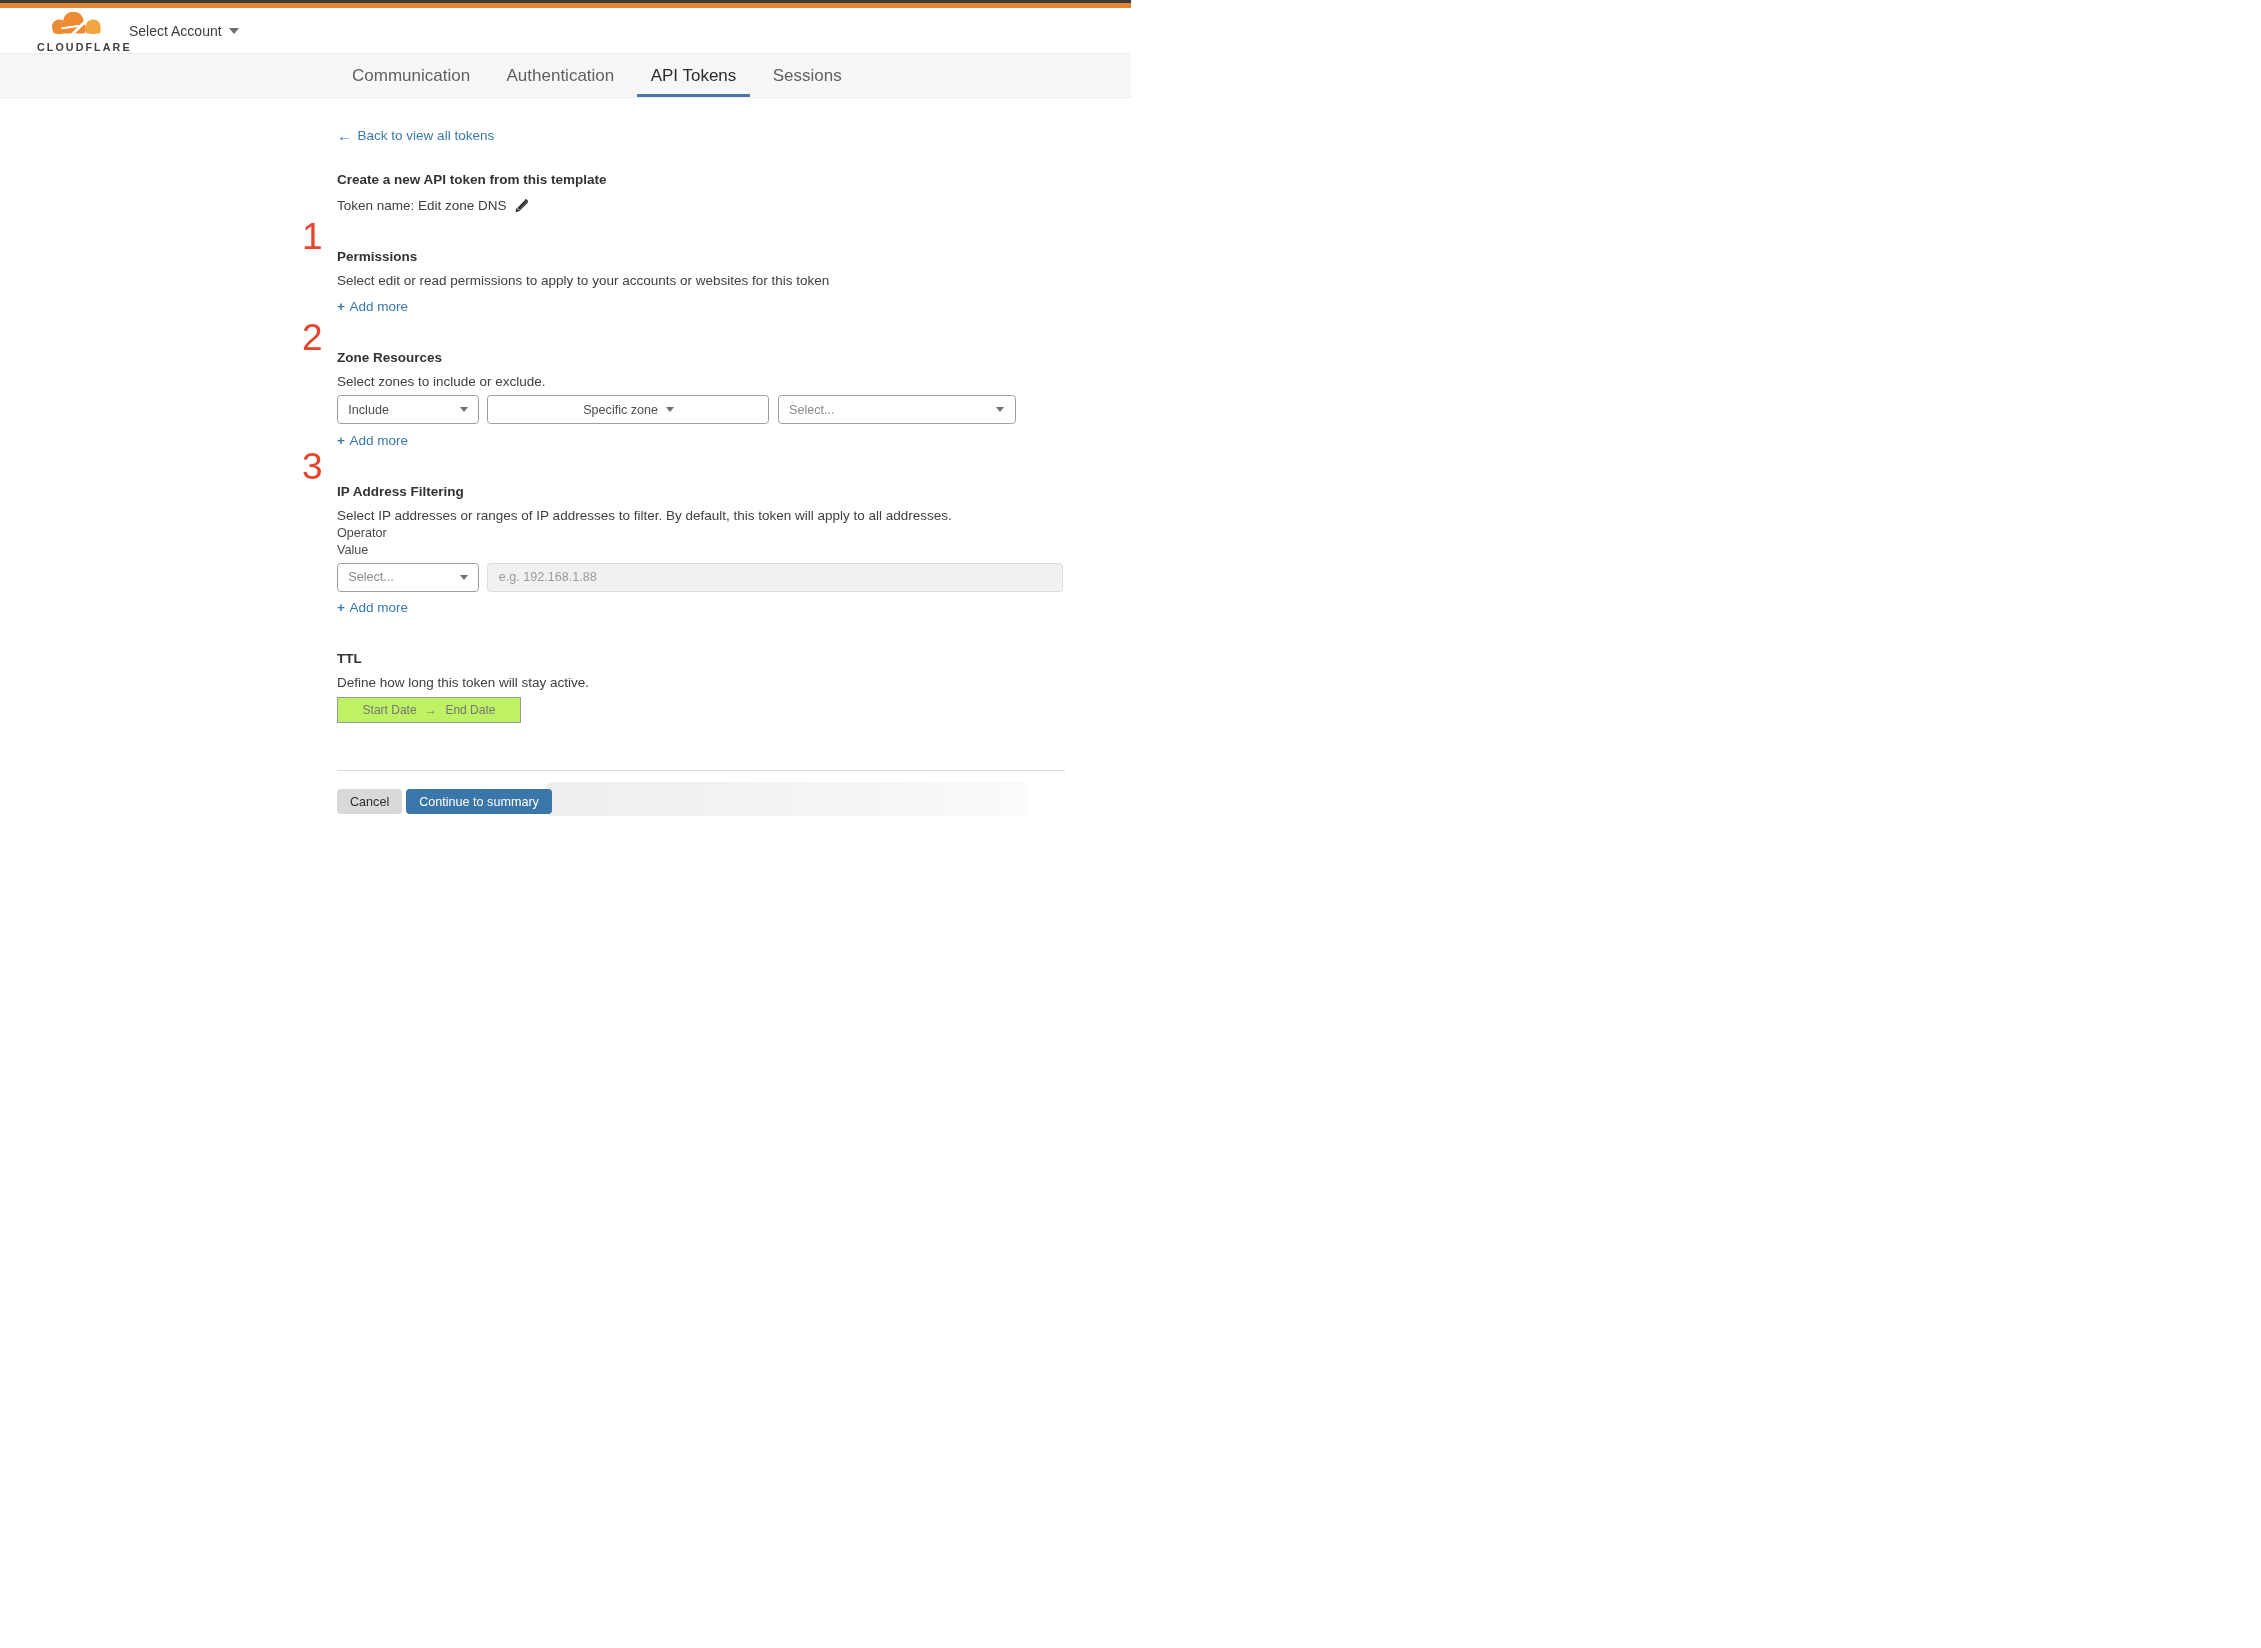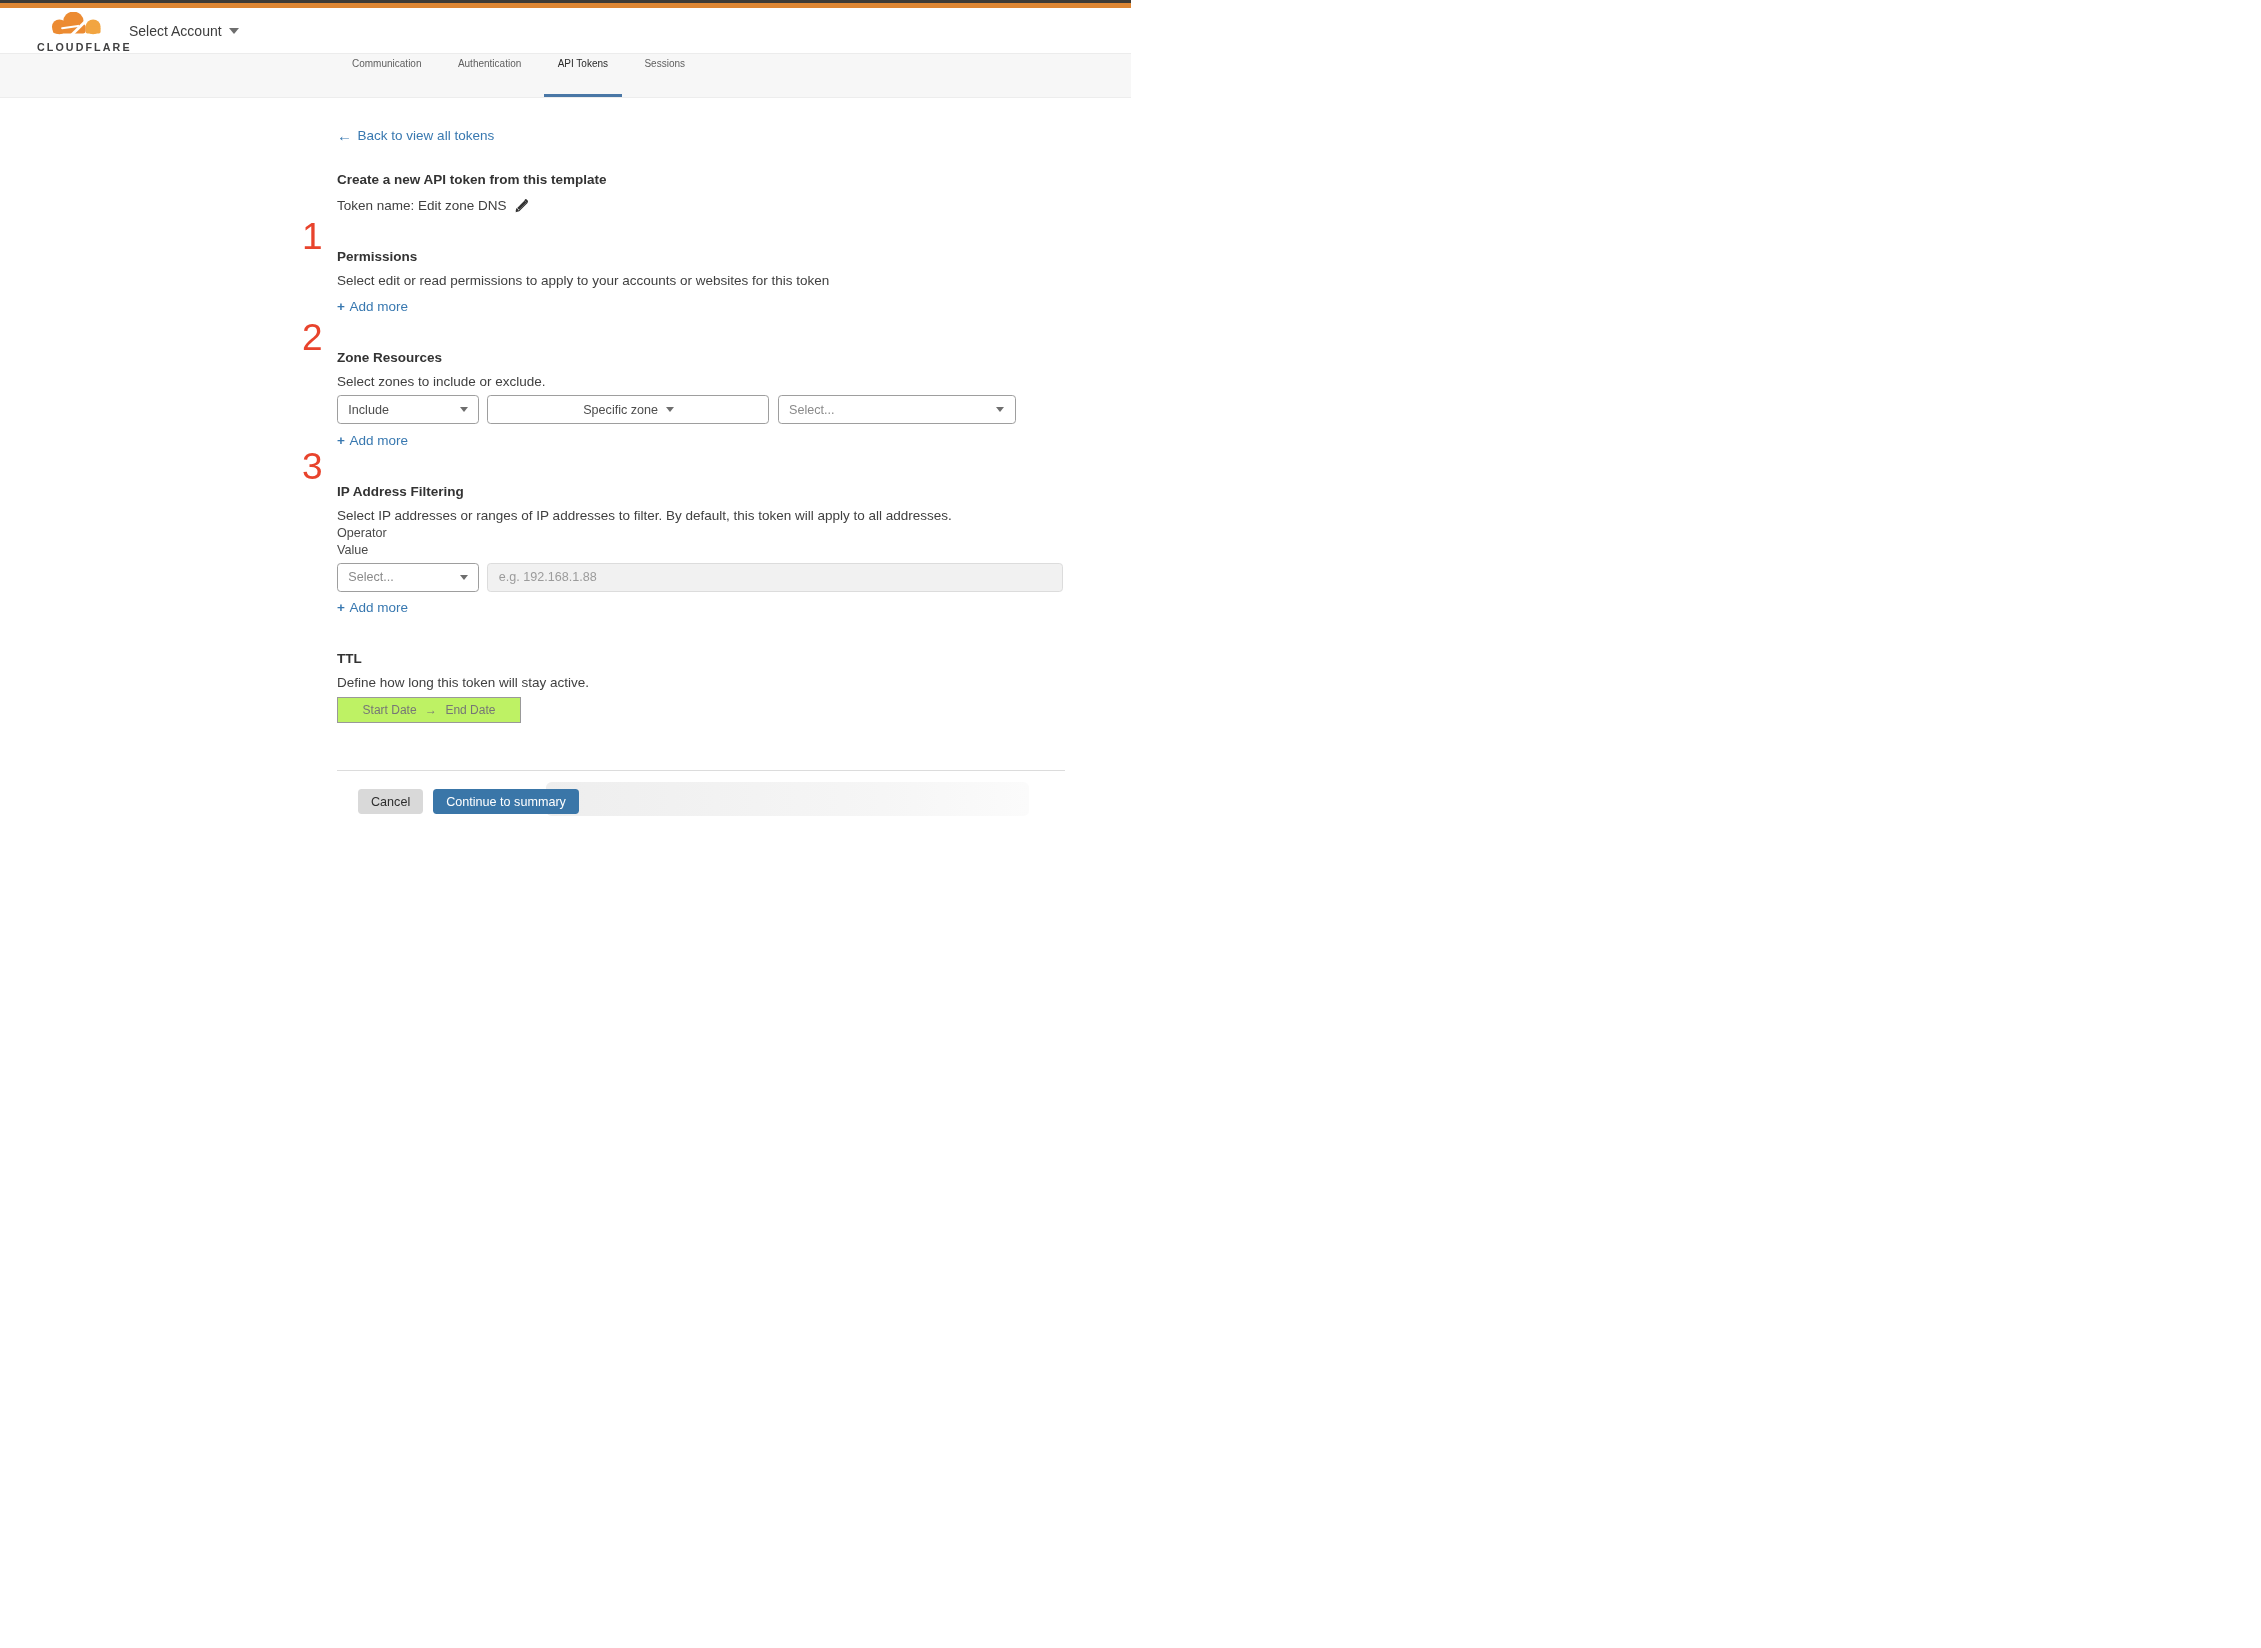--- a/index.html
+++ b/index.html
@@ -29,22 +29,22 @@
     width:0; height:0; border-left:5.6px solid transparent;
     border-right:5.6px solid transparent; border-top:6.5px solid #6e6e6e;
   }
 
   
   .tabbar {
     height:44px; background:#f7f7f7; border-bottom:0.9px solid #ededed;
     display:flex; align-items:stretch; padding-left:338px;
   }
   .tab {
-    display:flex; align-items:flex-start; padding:0 14px; margin-right:8.4px;
-    font-size:10px; color:#5f5f5f; cursor:pointer; border-bottom:3.7px solid transparent;
+    display:flex; align-items:center; padding:0 14px; margin-right:8.4px;
+    font-size:17px; color:#5f5f5f; cursor:pointer; border-bottom:3.7px solid transparent;
     padding-top:3.7px;
   }
   .tab.active { color:#2b2b2b; border-bottom-color:#4a77a6; }
 
   
   .main { position:relative; margin-left:337px; width:728px; }
 
   .back-row { margin-top:30px; font-size:13.5px; color:#3878b0; display:flex; align-items:center; gap:5.6px; cursor:pointer; }
   .back-row .arrow { font-size:15px; line-height:13px; }
 
@@ -93,21 +93,21 @@
   .ip-row .gap { width:8.4px; }
 
   .date-box {
     margin-top:3.7px; width:184px; height:26px; border:0.9px solid #999;
     display:flex; align-items:center; justify-content:center; gap:8.4px;
     font-size:12px; color:#767676; cursor:pointer; background:#bef264;
   }
 
   .divider { margin-top:47px; border-top:0.9px solid #dcdcdc; width:728px; }
 
-  .footer-buttons { margin-top:18.6px; display:flex; gap:10px; position:relative; z-index:1;margin-left:21px; }
+  .footer-buttons { margin-top:18.6px; display:flex; gap:4px; position:relative; z-index:1; }
   .btn { height:25px; border:none; border-radius:3.7px; font-size:12.6px; cursor:pointer;
          font-family:"Liberation Sans", sans-serif; display:flex; align-items:center; padding:0 13px; }
   .btn-cancel { background:#d9d9d9; color:#2e2e2e; }
   .btn-continue { background:#3a76a8; color:#ffffff; }
 
   .footer-highlight {
     position:absolute; left:546px; top:782px; width:483px; height:34px; z-index:0;
     background:linear-gradient(to right, #eeeeee, #f6f6f6 70%, #fbfbfb); border-radius:5.6px;
   }
 

